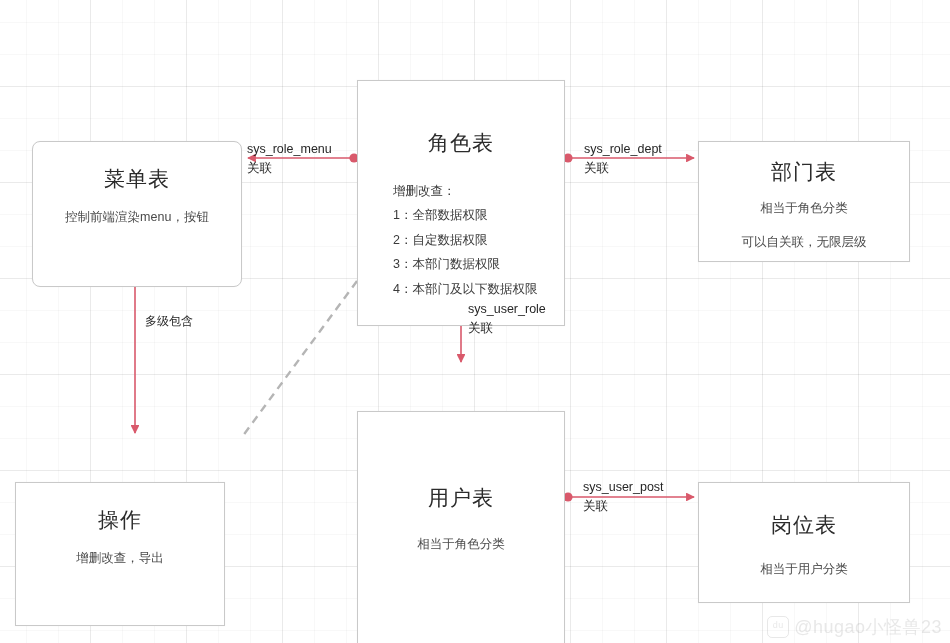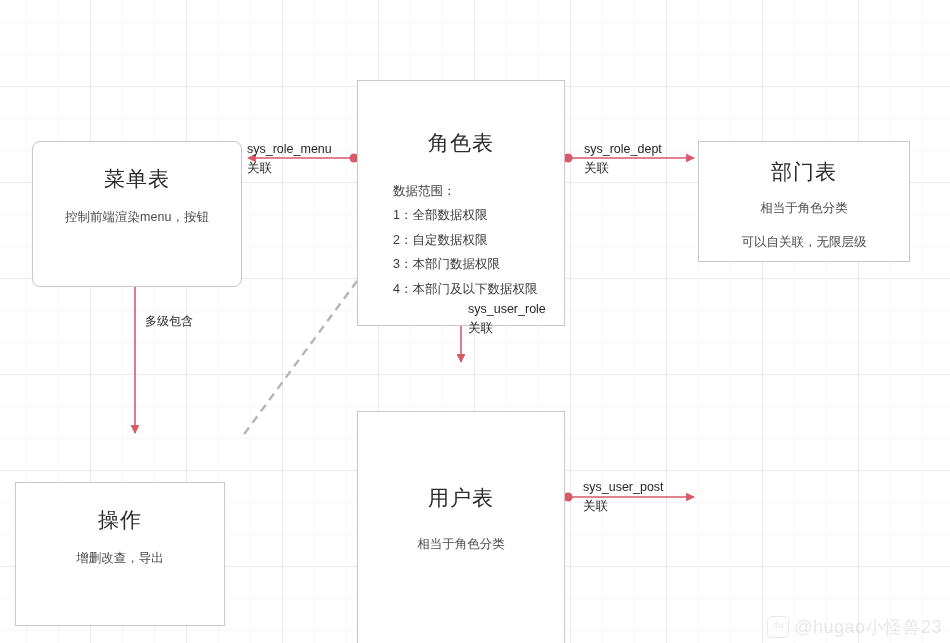--- a/index.html
+++ b/index.html
@@ -201,39 +201,43 @@
   </div>
 
   <div class="node center-box" id="node-op">
     <div class="title">操作</div>
     <div class="desc">增删改查，导出</div>
   </div>
 
   <div class="node center-box" id="node-role">
     <div class="title">角色表</div>
     <div class="detail">
-      <div>数据范围：</div>
+      <div>增删改查：</div>
       <div>1：全部数据权限</div>
       <div>2：自定数据权限</div>
       <div>3：本部门数据权限</div>
       <div>4：本部门及以下数据权限</div>
     </div>
   </div>
 
   <div class="node center-box" id="node-user">
     <div class="title">用户表</div>
     <div class="desc">相当于角色分类</div>
   </div>
 
   <div class="node center-box" id="node-dept">
     <div class="title">部门表</div>
     <div class="desc">相当于角色分类</div>
     <div class="desc">可以自关联，无限层级</div>
   </div>
 
+  <div class="node center-box" id="node-post">
+    <div class="title">岗位表</div>
+    <div class="desc">相当于用户分类</div>
+  </div>
 
   <div class="edge-label" id="lbl-role-menu">
     <span>sys_role_menu</span>
     <span class="l2">关联</span>
   </div>
 
   <div class="edge-label" id="lbl-role-dept">
     <span>sys_role_dept</span>
     <span class="l2">关联</span>
   </div>

